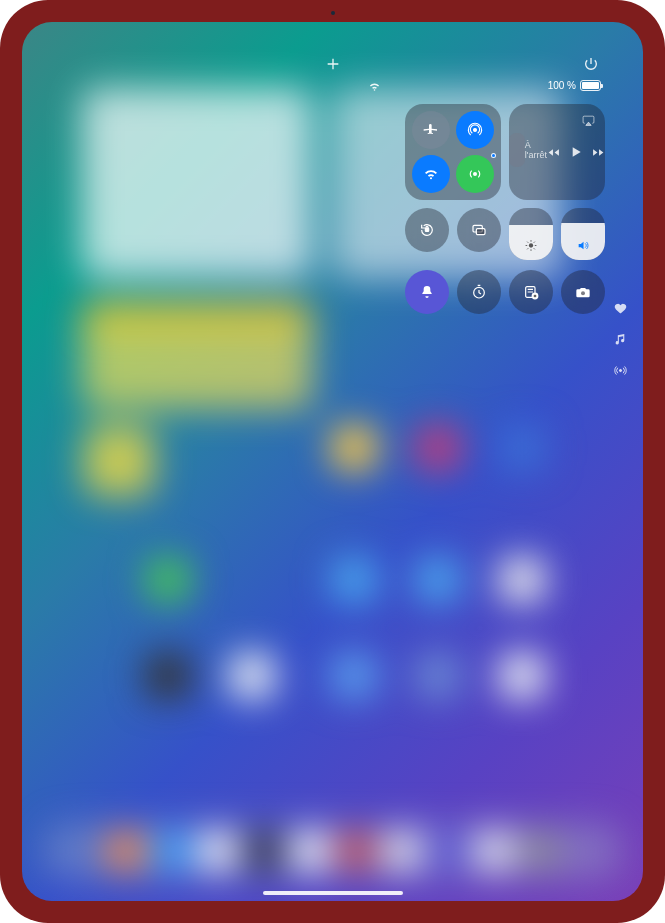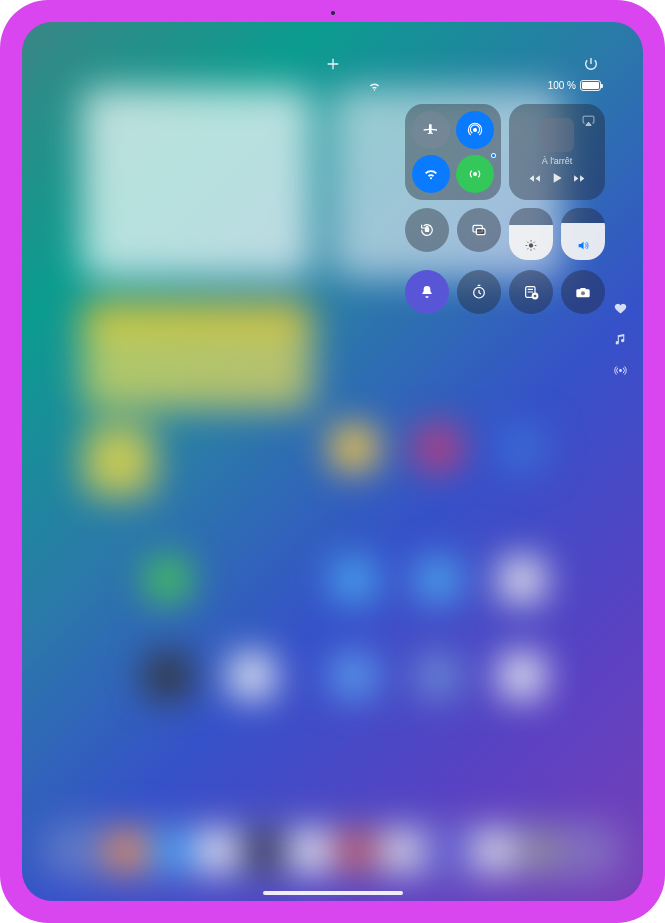--- a/index.html
+++ b/index.html
@@ -1,20 +1,20 @@
 <!DOCTYPE html>
 <html><head>
 <meta charset="utf-8">
 <style>
   * { box-sizing: border-box; margin: 0; padding: 0; }
   html, body { width: 665px; height: 923px; overflow: hidden; font-family: -apple-system, "Helvetica Neue", Arial, sans-serif; }
   
   .device-frame {
     width: 665px; height: 923px;
-    background: #d946ef;
+    background: #7f1d1d;
     border-radius: 48px;
     padding: 22px;
     position: relative;
   }
   
   .screen {
     width: 100%; height: 100%;
     border-radius: 30px;
     overflow: hidden;
     position: relative;
@@ -127,24 +127,22 @@
   .conn-btn.blue { background: #0a7bff; }
   .conn-btn.green { background: #34c759; }
   
   .media {
     grid-column: 3 / 5;
     grid-row: 1 / 3;
     aspect-ratio: 1;
     border-radius: 18px;
     background: rgba(30,30,40,0.38);
     display: flex;
-    flex-direction: column;
     align-items: center;
     justify-content: center;
-    padding: 8px;
     color: rgba(255,255,255,0.75);
     position: relative;
   }
   .media .art {
     width: 34px; height: 34px;
     background: rgba(120,120,135,0.35);
     border-radius: 7px;
     margin-bottom: 4px;
   }
   .media .airplay-corner {

